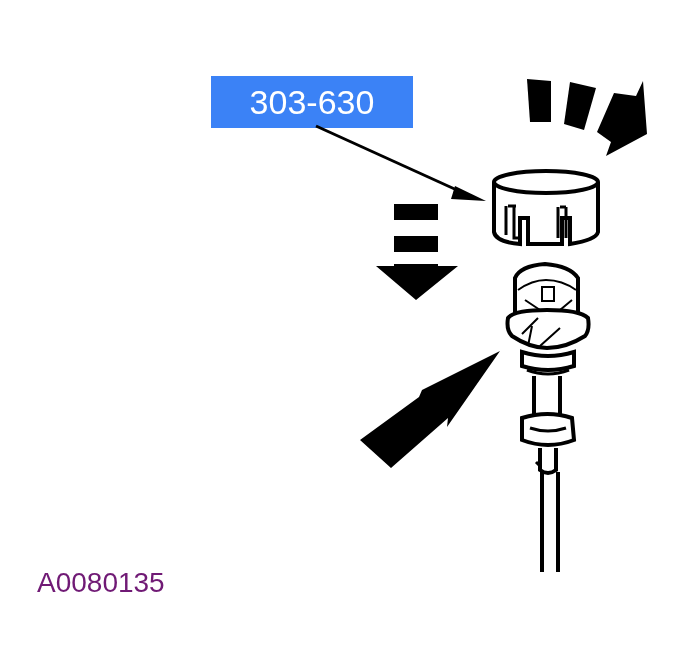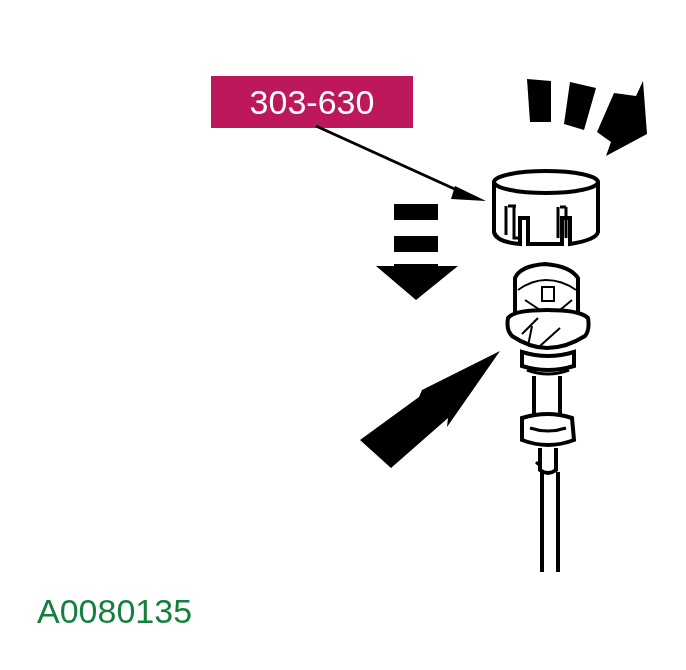--- a/index.html
+++ b/index.html
@@ -1,28 +1,27 @@
 <!DOCTYPE html>
 <html><head>
   <meta charset="utf-8">
   <style>
     html, body { margin: 0; padding: 0; background: #ffffff; }
     body { width: 686px; height: 670px; position: relative; overflow: hidden; font-family: "Liberation Sans", sans-serif; }
     .canvas { position: absolute; left: 0; top: 0; width: 686px; height: 670px; }
     .tool-label {
       position: absolute; left: 211px; top: 76px; width: 202px; height: 52px;
-      background: #be185d; color: #ffffff;
+      background: #3b82f6; color: #ffffff;
       font-family: "Liberation Sans", sans-serif; font-size: 34px; line-height: 52px;
       text-align: center; letter-spacing: 0px;
     }
     .figure-id {
       position: absolute; left: 37px; top: 566px;
-      font-family: "Liberation Sans", sans-serif; font-size: 34px; color: #15803d;
+      font-family: "Liberation Sans", sans-serif; font-size: 28px; color: #701a75;
       line-height: 34px;
-      margin-top: 28px;
     }
     svg { position: absolute; left: 0; top: 0; }
   </style>
 </head>
 <body>
 
 <div class="canvas">
 
   <div class="tool-label">303-630</div>
 

